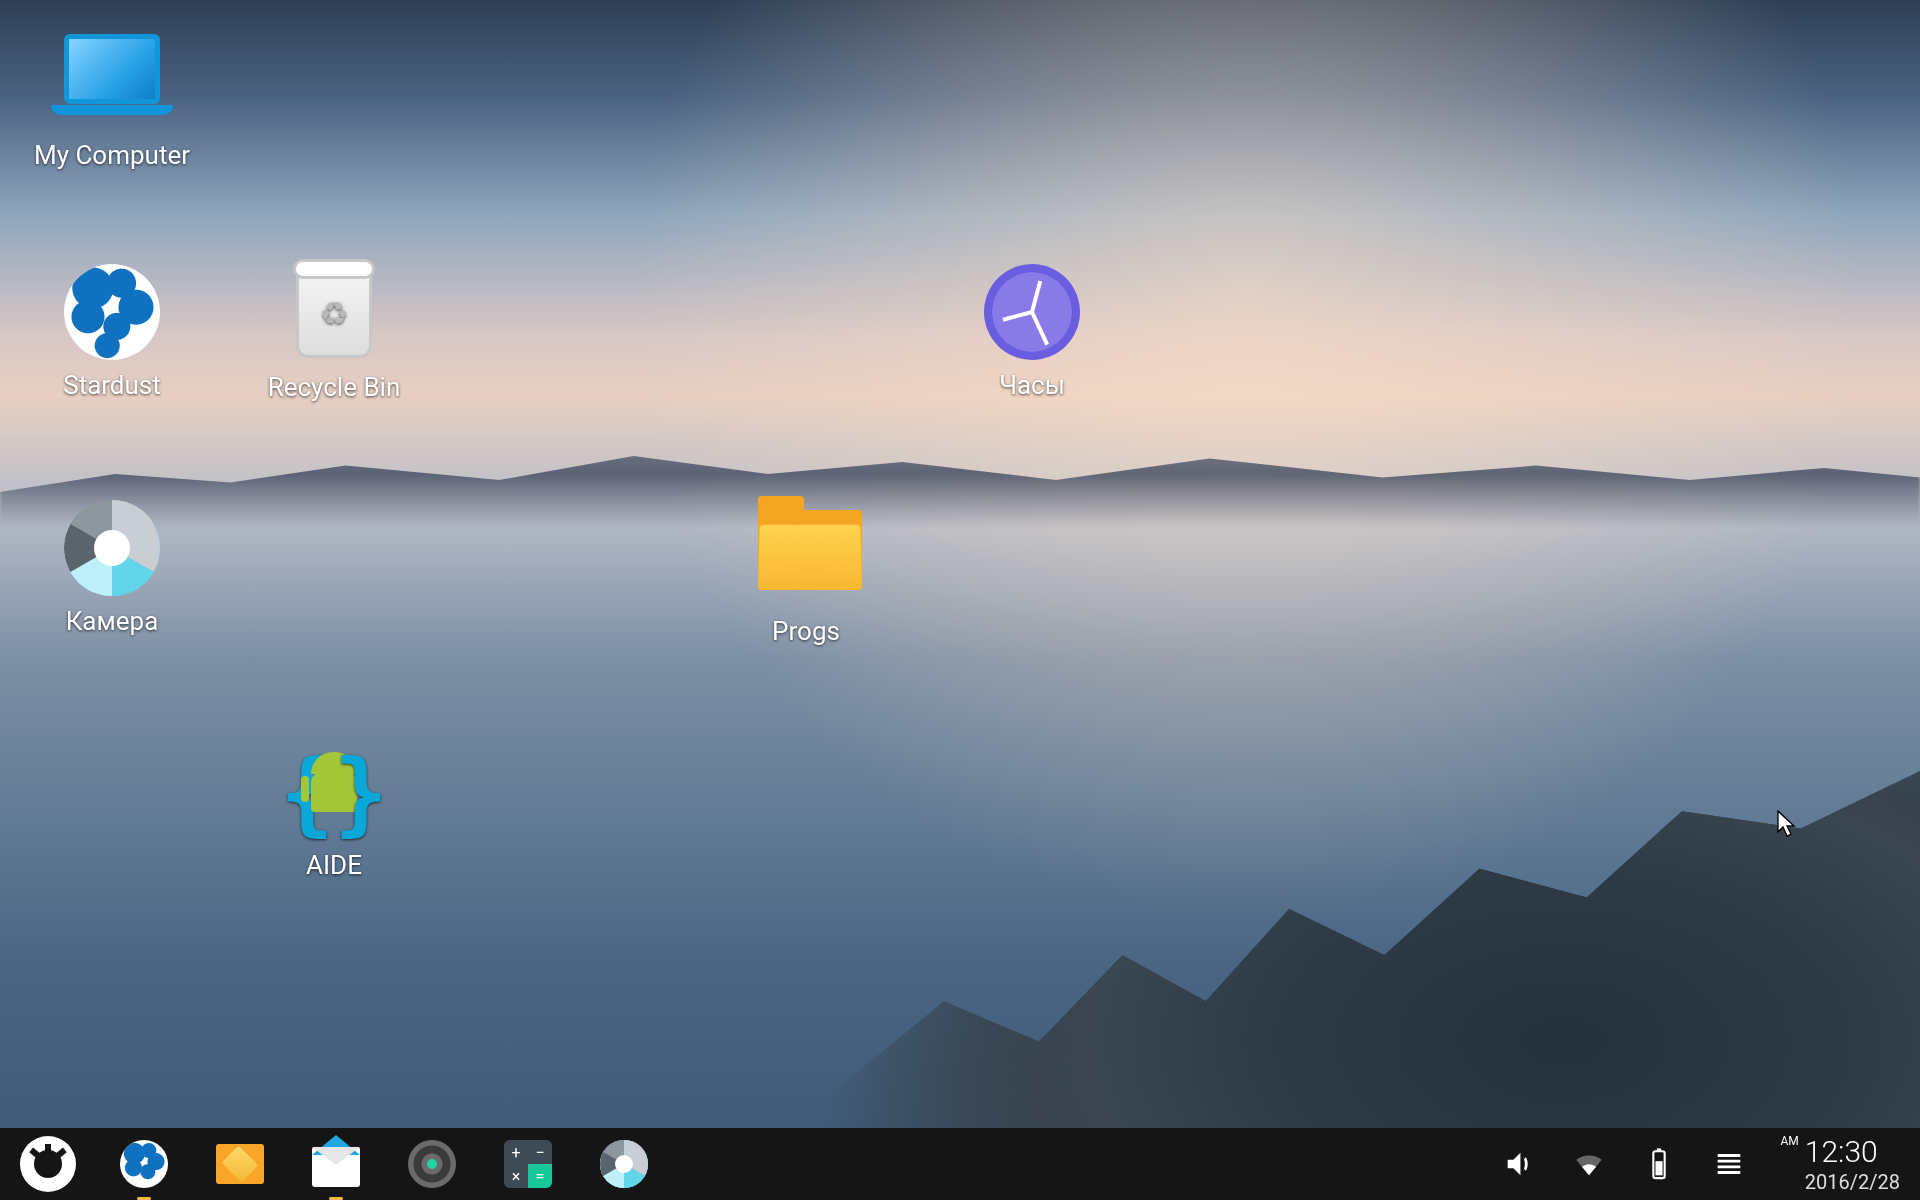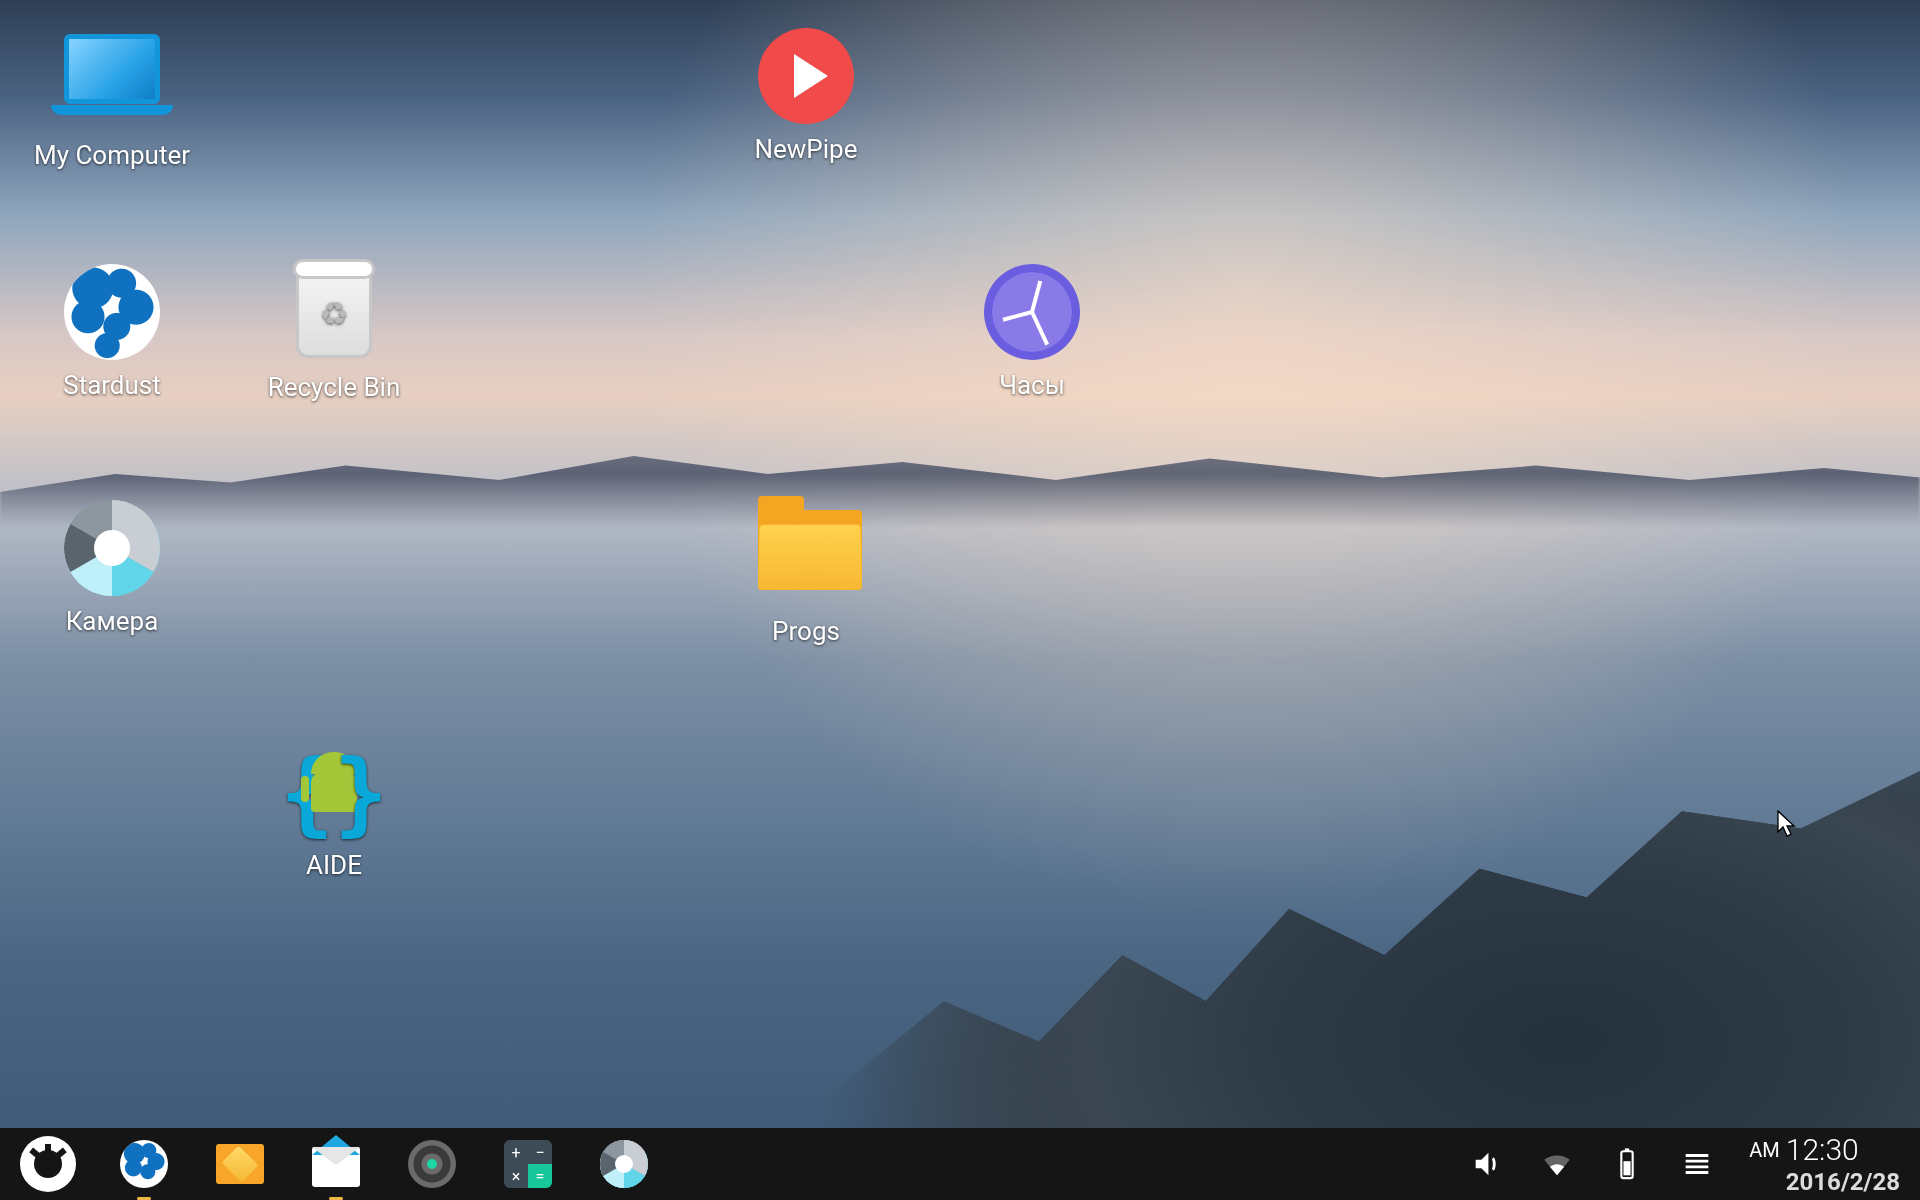--- a/index.html
+++ b/index.html
@@ -103,23 +103,23 @@
 
   
   .taskbar{ position:absolute; left:0; right:0; bottom:0; height:72px; background:#151515; display:flex; align-items:center; padding:0 20px; color:#fff;}
   .tb-left{ display:flex; align-items:center; gap:40px;}
   .tb-btn{ width:56px; height:56px; display:flex; align-items:center; justify-content:center; cursor:pointer; position:relative;}
   .tb-btn .dot-ind{ position:absolute; bottom:-8px; left:50%; transform:translateX(-50%); width:14px; height:3px; background:#f0b84a; border-radius:2px;}
   .tb-spacer{ flex:1; }
   .tb-right{ display:flex; align-items:center; gap:34px;}
   .tb-right .tray{ width:36px; height:36px; display:flex; align-items:center; justify-content:center; cursor:pointer;}
   .clockbox{ text-align:right; line-height:1.2; cursor:pointer; display:flex; align-items:center; gap:6px;}
-  .clockbox .ampm{ font-size:20px; align-self:flex-start; margin-top:6px;}
+  .clockbox .ampm{ font-size:12px; align-self:flex-start; margin-top:0;}
   .clockbox .tt{ font-size:30px; font-weight:300;}
-  .clockbox .dd{ font-size:24px; font-weight:700; opacity:.85;}
+  .clockbox .dd{ font-size:20px; font-weight:400; opacity:.85;}
   .clockcol{ display:flex; flex-direction:column; align-items:flex-start;}
 
   
   .logo{ width:56px; height:56px; border-radius:50%; background:#fff; position:relative;}
   .logo::before{content:""; position:absolute; left:50%; top:50%; width:28px; height:28px; background:#151515; border-radius:50%; transform:translate(-50%,-50%);}
   .logo::after{content:""; position:absolute; left:50%; top:8px; width:6px; height:20px; background:#151515; transform:translateX(-50%);}
   .logo .spoke{position:absolute; left:50%; top:50%; width:6px; height:22px; background:#151515; transform-origin:top center;}
   .logo .spk1{ transform:translateX(-50%) rotate(130deg);}
   .logo .spk2{ transform:translateX(-50%) rotate(230deg);}
 
@@ -166,26 +166,20 @@
 
 <div class="desktop">
 
   <div class="dicon" style="left:12px; top:28px;">
     <div class="glyph">
         <div class="ic-laptop"></div>
       </div>
     <div class="label">My Computer</div>
   </div>
 
-  <div class="dicon" style="left:706px; top:28px;">
-    <div class="glyph">
-        <div class="ic-newpipe"></div>
-      </div>
-    <div class="label">NewPipe</div>
-  </div>
 
   <div class="dicon" style="left:12px; top:264px;">
     <div class="glyph">
         <div class="ic-stardust"></div>
       </div>
     <div class="label">Stardust</div>
   </div>
 
   <div class="dicon" style="left:234px; top:264px;">
     <div class="glyph">

